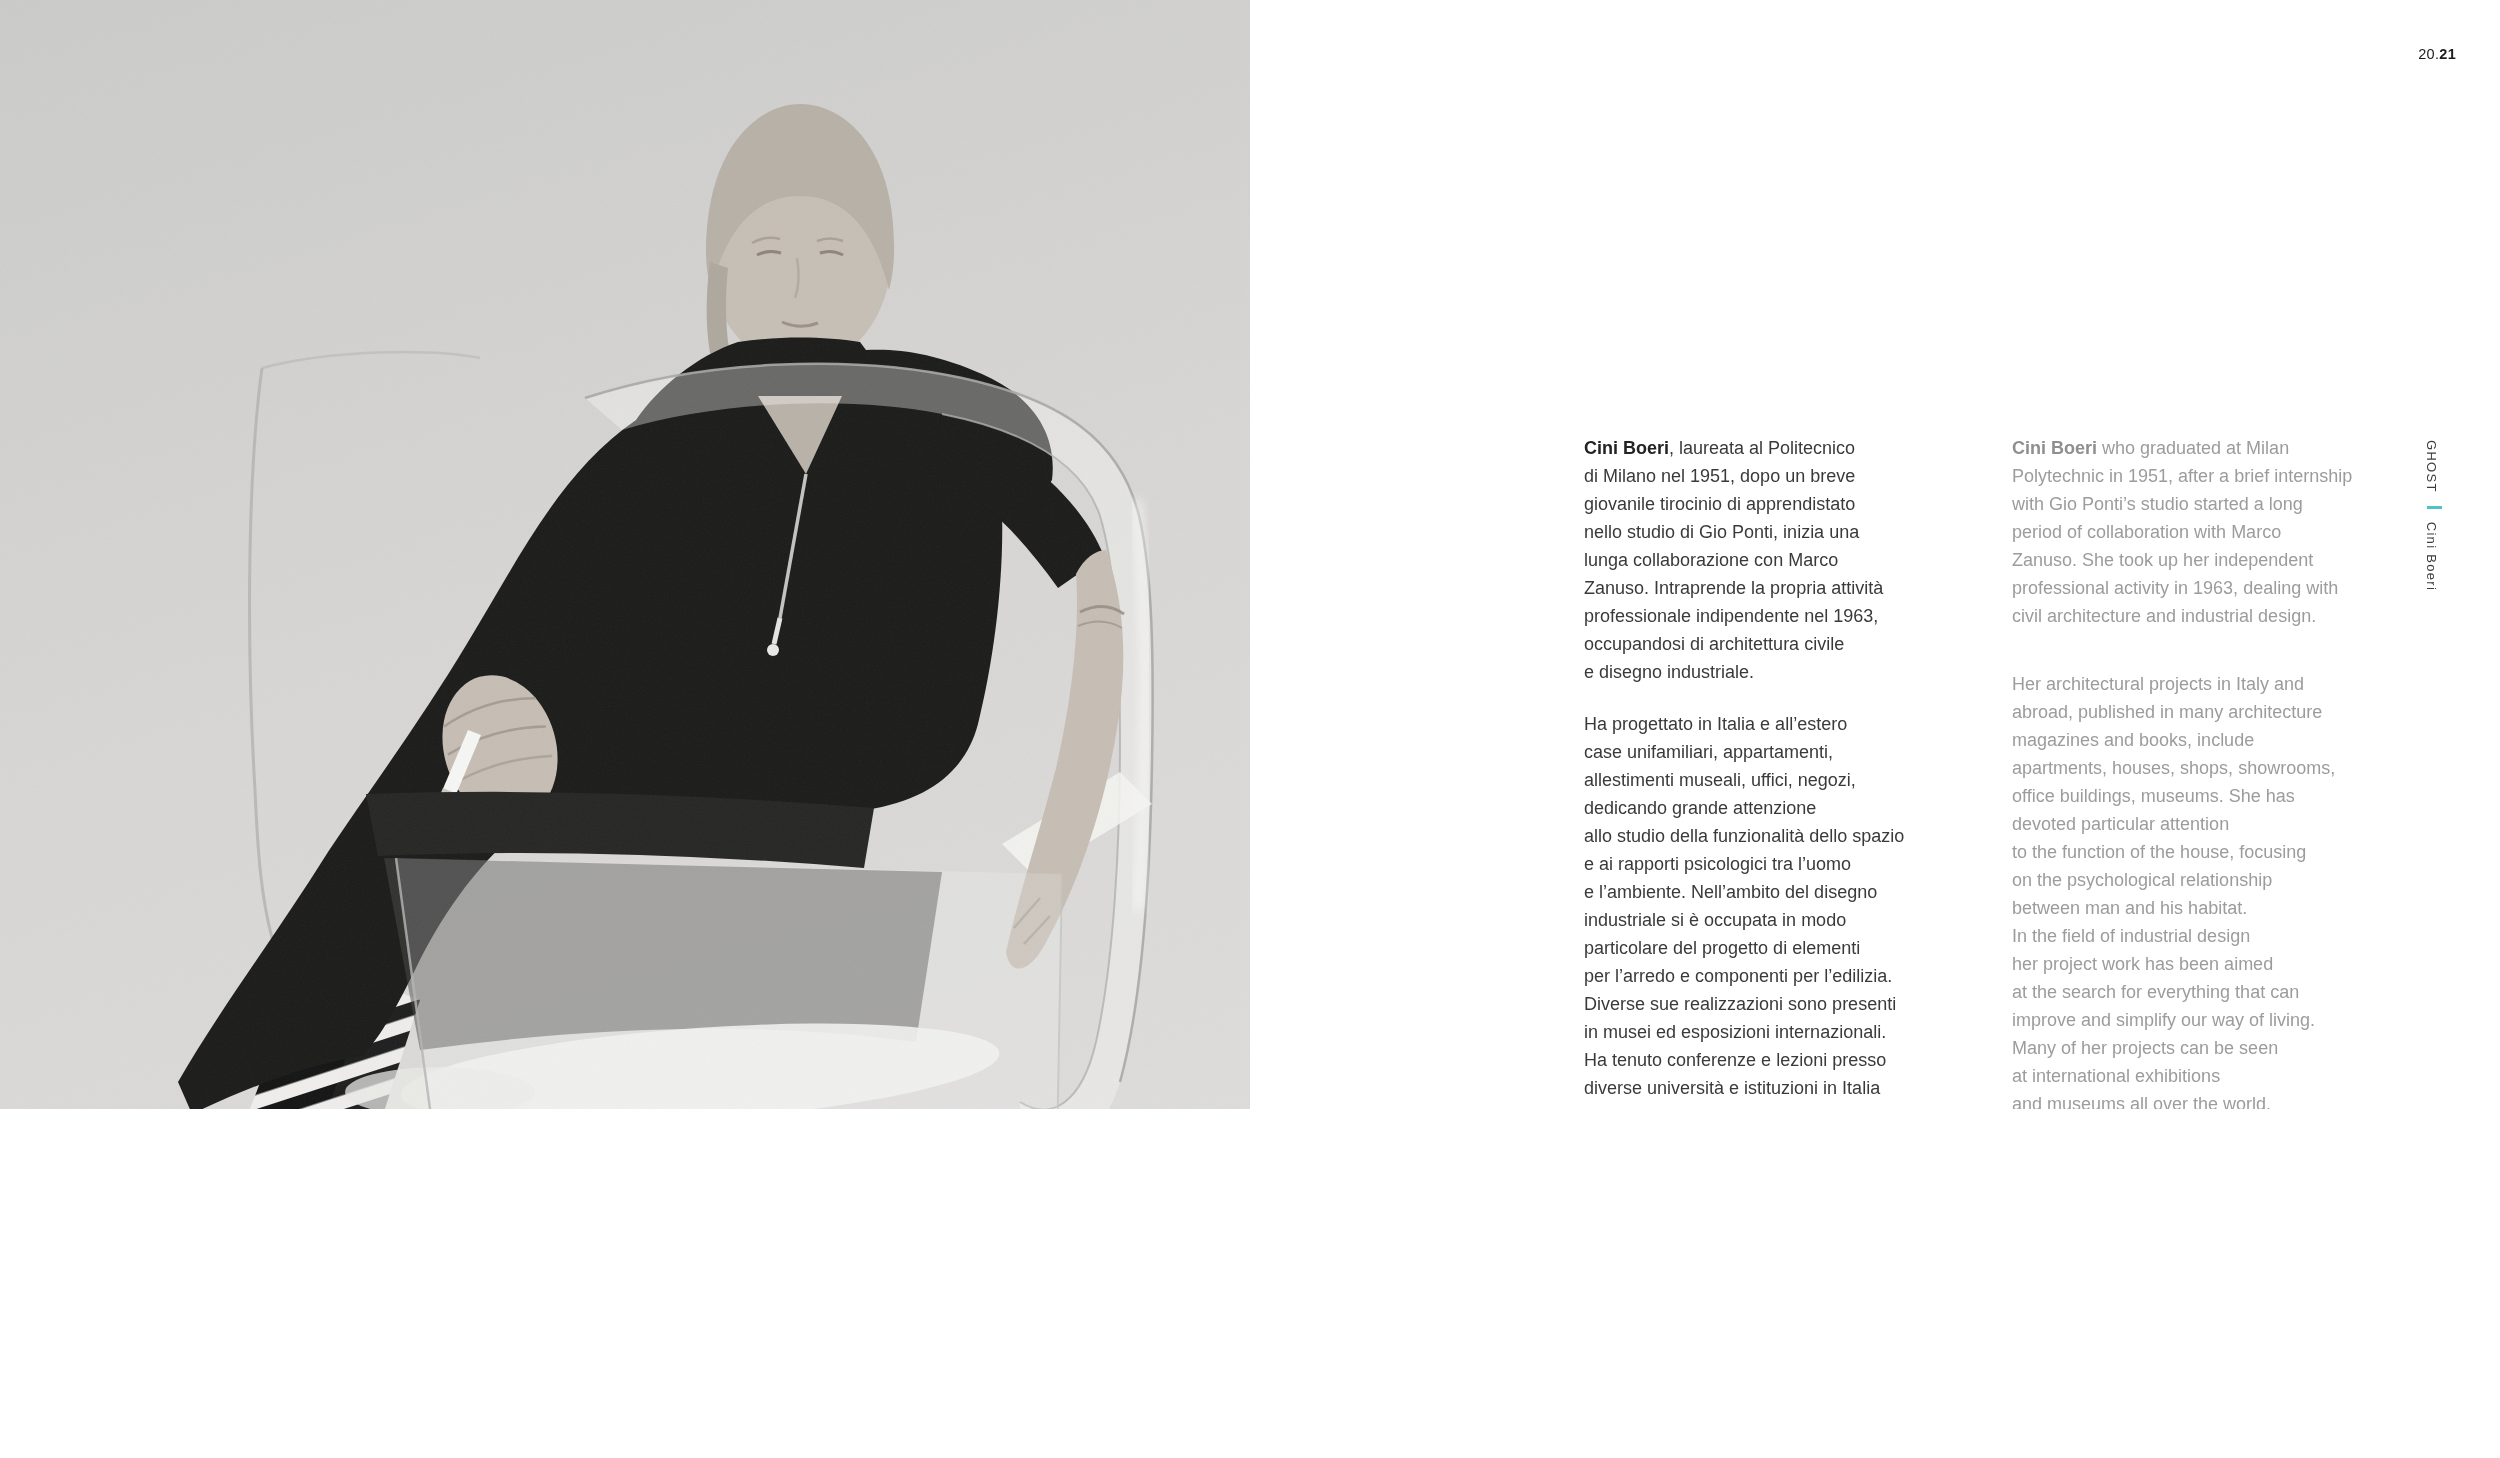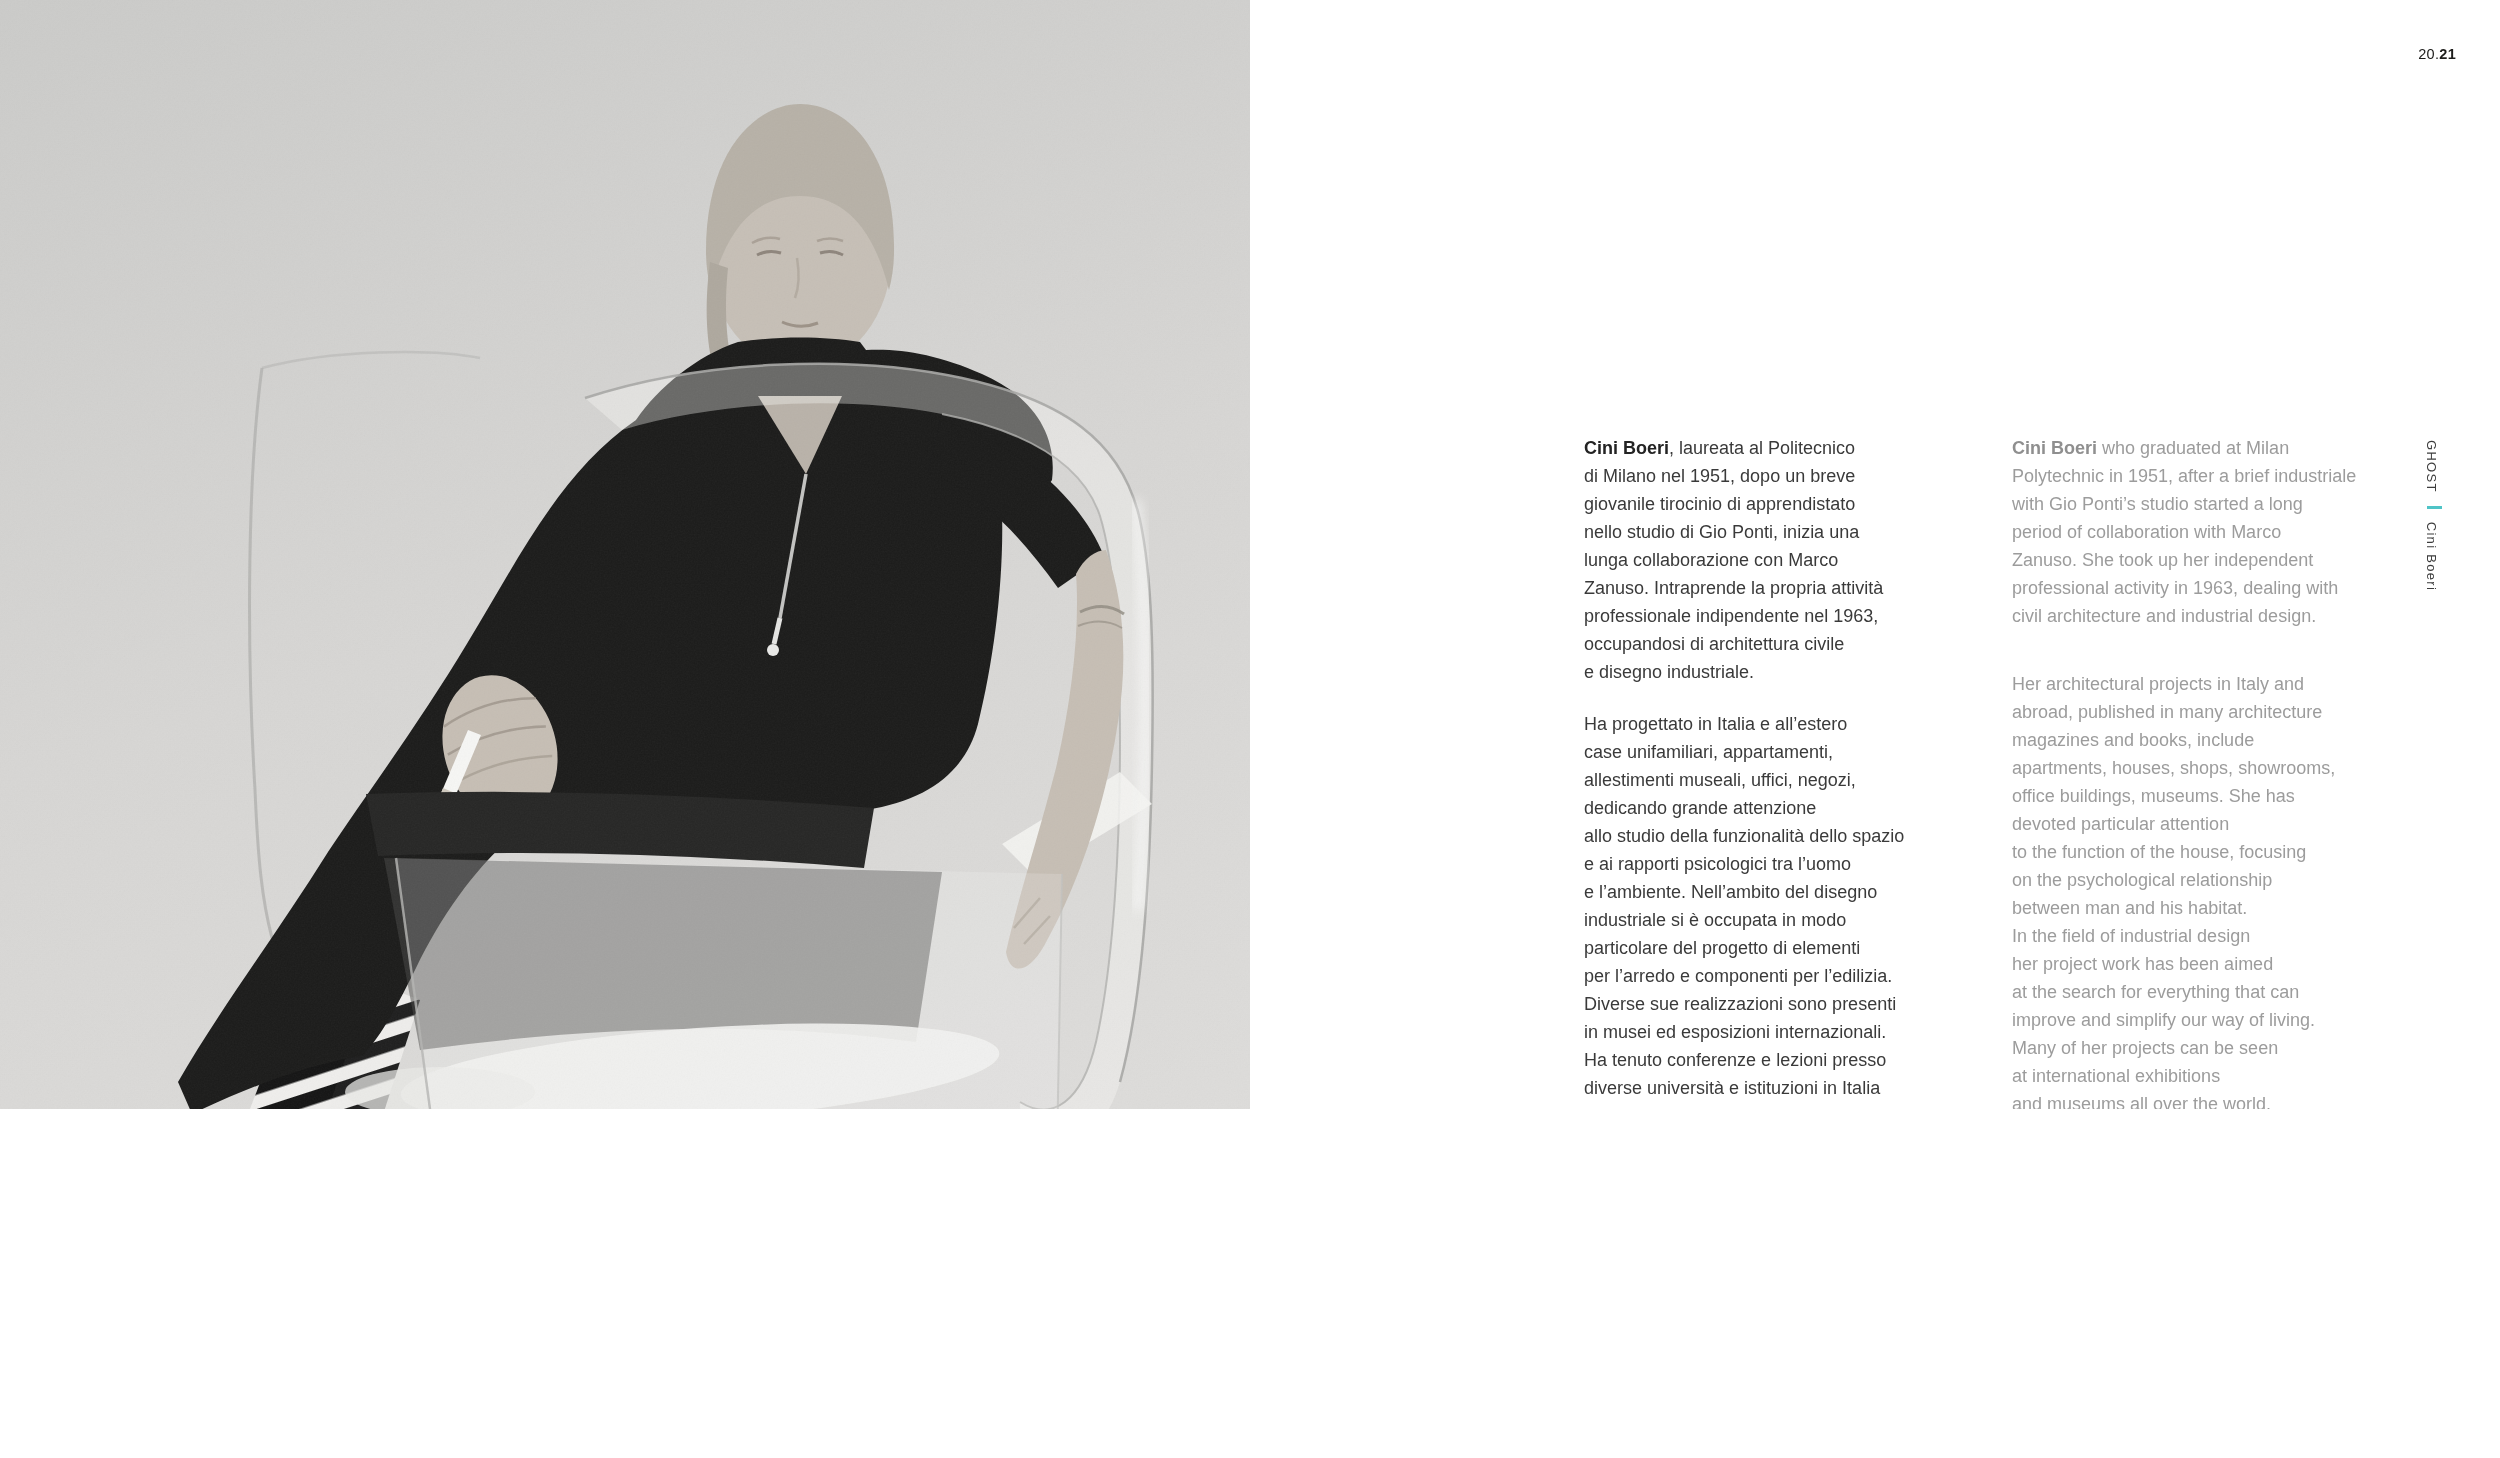--- a/index.html
+++ b/index.html
@@ -200,21 +200,21 @@
 Center e alla UCLA di Los Angeles.
 Negli anni ‘81 e ‘83 ha svolto,
 presso la facoltà di Architettura
 del Politecnico di Milano,
 corsi di “progettazione architettonica”
 e di “disegno industriale e arredamento”.</p>
   </div>
 
   <div class="col col-en">
     <p class="para"><strong class="lead">Cini Boeri</strong><span> who graduated at Milan
-Polytechnic in 1951, after a brief industriale
+Polytechnic in 1951, after a brief internship
 with Gio Ponti’s studio started a long
 period of collaboration with Marco
 Zanuso. She took up her independent
 professional activity in 1963, dealing with
 civil architecture and industrial design.</span></p>
     <p class="para">Her architectural projects in Italy and
 abroad, published in many architecture
 magazines and books, include
 apartments, houses, shops, showrooms,
 office buildings, museums. She has

